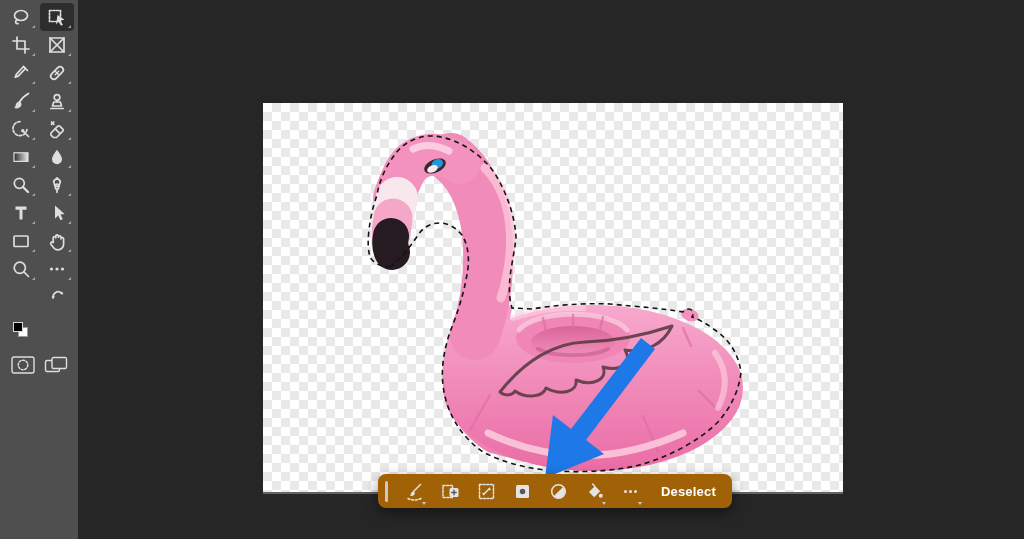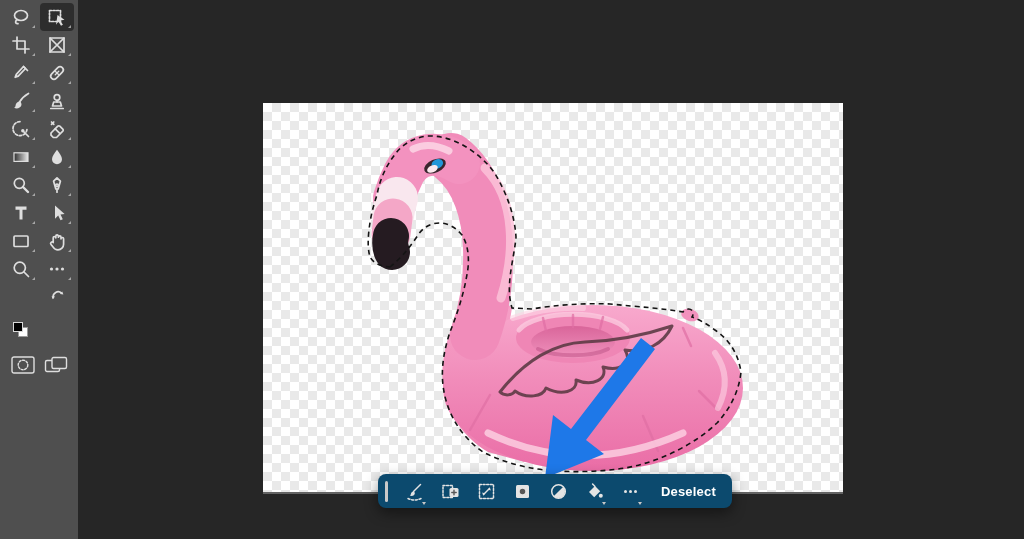--- a/index.html
+++ b/index.html
@@ -45,21 +45,21 @@
       linear-gradient(45deg,#e9e9e9 25%,transparent 25%,transparent 75%,#e9e9e9 75%);
     background-size:18px 18px;background-position:0 0,9px 9px;
     box-shadow:0 2px 0 rgba(150,150,150,.55);
   }
   .canvas svg{position:absolute;left:0;top:0;}
   @keyframes ants{to{stroke-dashoffset:-18;}}
   .ants{stroke:#141414;stroke-width:1.6;fill:none;stroke-dasharray:5 4;animation:ants 1.2s linear infinite;}
   
   .taskbar{
     position:absolute;left:378px;top:474px;width:354px;height:34px;
-    background:#0c4a6e;border-radius:8px;display:flex;align-items:center;
+    background:#a16207;border-radius:8px;display:flex;align-items:center;
     box-shadow:0 5px 14px rgba(0,0,0,.45);z-index:10;
   }
   .tb-handle{width:3px;height:21px;border-radius:2px;background:#c9c9c9;margin:0 9px 0 7px;cursor:grab;}
   .tb-btn{
     position:relative;width:30px;height:28px;margin:0 4.5px;background:none;border:none;border-radius:5px;
     display:flex;align-items:center;justify-content:center;cursor:pointer;padding:0;
   }
   .tb-btn svg{stroke:#e4e4e4;stroke-width:1.5;fill:none;stroke-linecap:round;stroke-linejoin:round;}
   .tb-btn .fil{fill:#e4e4e4;stroke:none;}
   .tb-caret::before{

